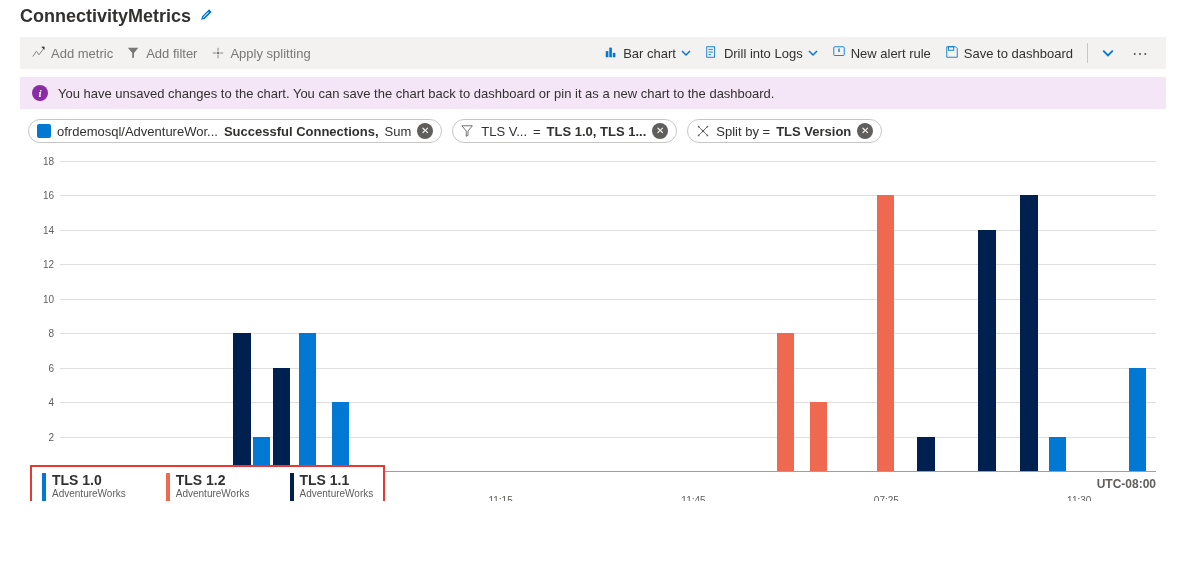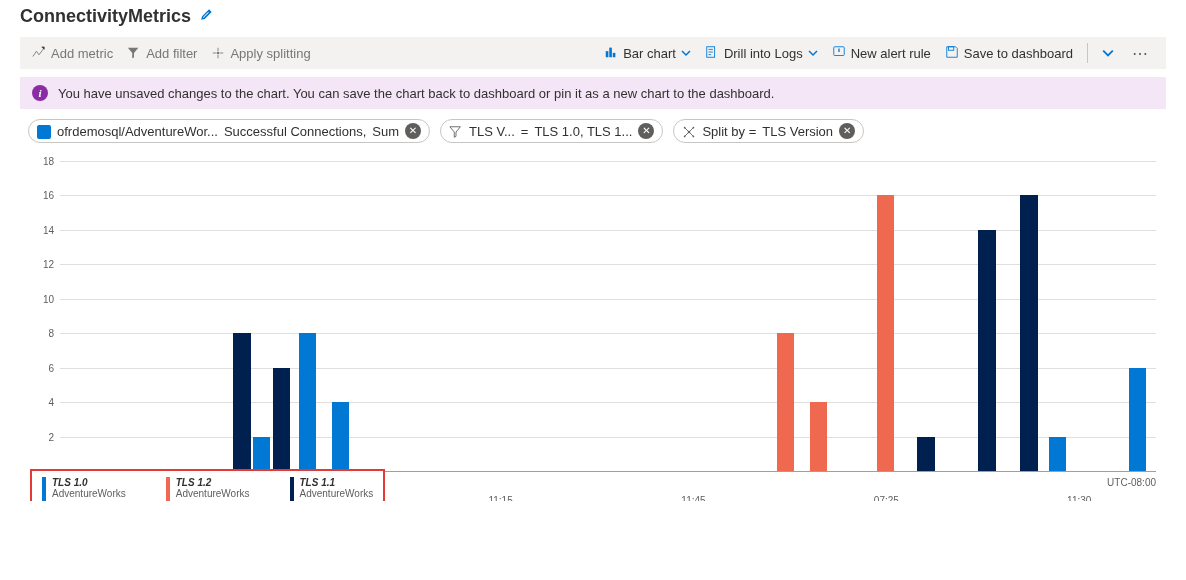--- a/index.html
+++ b/index.html
@@ -16,37 +16,37 @@
   .toolbar-right { margin-left: auto; display: flex; gap: 14px; align-items: center; }
   .toolbar-right .tb { display: flex; align-items: center; gap: 5px; color: #323130; cursor: pointer; }
   .chev { width: 10px; height: 10px; }
   .more { font-size: 16px; letter-spacing: 2px; color: #605e5c; padding: 0 4px; }
   .vsep { width: 1px; height: 20px; background: #c8c6c4; }
   
   .banner { display: flex; align-items: center; gap: 10px; background: #f5e6f7; border-left: 0; padding: 8px 12px; margin: 8px 20px 10px 20px; font-size: 13px; color: #323130; }
   .info-ico { width: 16px; height: 16px; border-radius: 50%; background: #8a2da5; color: #fff; display: flex; align-items: center; justify-content: center; font-size: 11px; font-weight: bold; font-style: italic; font-family: Georgia, serif; }
   
   .pills { display: flex; gap: 10px; padding: 0 20px 8px 28px; }
-  .pill { display: flex; align-items: flex-end; gap: 6px; border: 1px solid #c8c6c4; border-radius: 14px; padding: 3px 8px 3px 8px; font-size: 13px; background: #fff; }
+  .pill { display: flex; align-items: center; gap: 6px; border: 1px solid #c8c6c4; border-radius: 14px; padding: 3px 8px 3px 8px; font-size: 13px; background: #fff; }
   .pill .pico { width: 14px; height: 14px; display: inline-flex; }
   .pill .close { width: 16px; height: 16px; border-radius: 50%; background: #605e5c; color: #fff; display: flex; align-items: center; justify-content: center; font-size: 10px; line-height: 1; cursor: pointer; }
   .sql-ico { width: 14px; height: 14px; background: #0078d4; border-radius: 2px; }
-  .bold { font-weight: 400; }
+  .bold { font-weight: 700; }
   
   .chart-wrap { position: relative; margin: 10px 30px 0 30px; height: 340px; }
   .plot { position: absolute; left: 30px; right: 0; top: 0; bottom: 30px; }
   .grid-line { position: absolute; left: 0; right: 0; height: 1px; background: #e1dfdd; }
   .y-label { position: absolute; right: 100%; margin-right: 6px; font-size: 10px; color: #605e5c; transform: translateY(-50%); }
   .x-label { position: absolute; top: 100%; margin-top: 24px; font-size: 10px; color: #605e5c; transform: translateX(-50%); }
-  .tz { position: absolute; top: 100%; right: 0; margin-top: 6px; font-size: 10px; color: #605e5c; }
+  .tz { position: absolute; top: 100%; right: 0; margin-top: 6px; font-size: 12px; color: #605e5c; font-weight: bold; }
   .bar { position: absolute; bottom: 0; }
   
   .legend-box { position: absolute; border: 2px solid #e53935; padding: 6px 10px; display: flex; gap: 40px; background: #fff; }
   .legend-item { border-left: 4px solid; padding-left: 6px; }
-  .legend-title { font-size: 10px; font-weight: 600; color: #323130; line-height: 1.1; font-style: italic; }
+  .legend-title { font-size: 14px; font-weight: 600; color: #323130; line-height: 1.1; }
   .legend-sub { font-size: 10px; color: #605e5c; line-height: 1.1; }
   .legend-val { font-size: 20px; font-weight: 400; color: #323130; line-height: 1.2; }
 </style>
 </head>
 <body>
 
 <div class="header">
   <h1>ConnectivityMetrics</h1>
   <span class="edit-icon">
     <svg width="14" height="14" viewBox="0 0 16 16">

